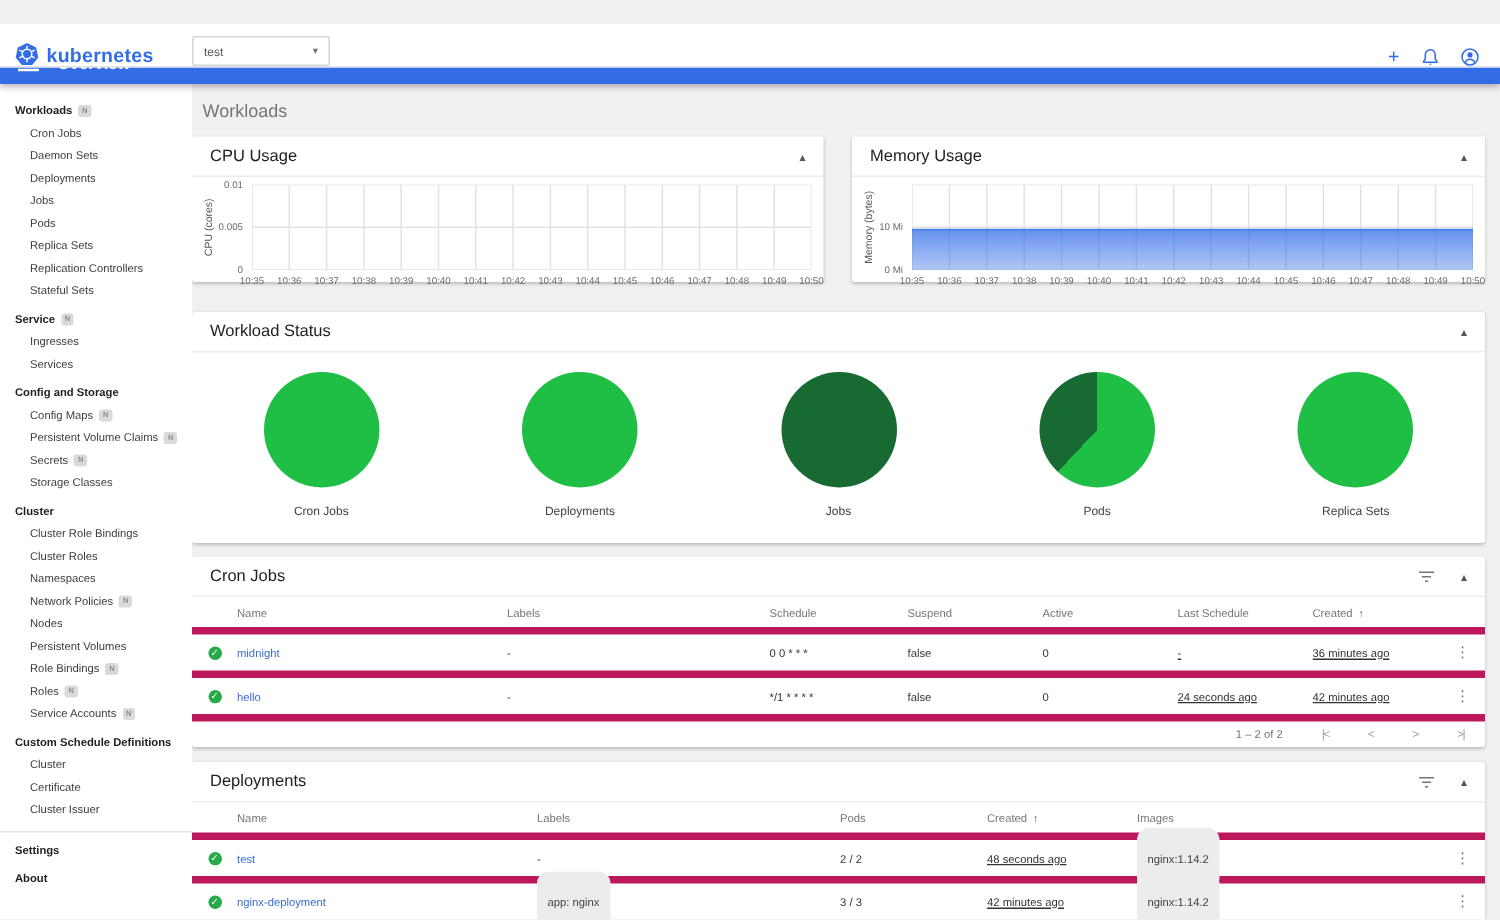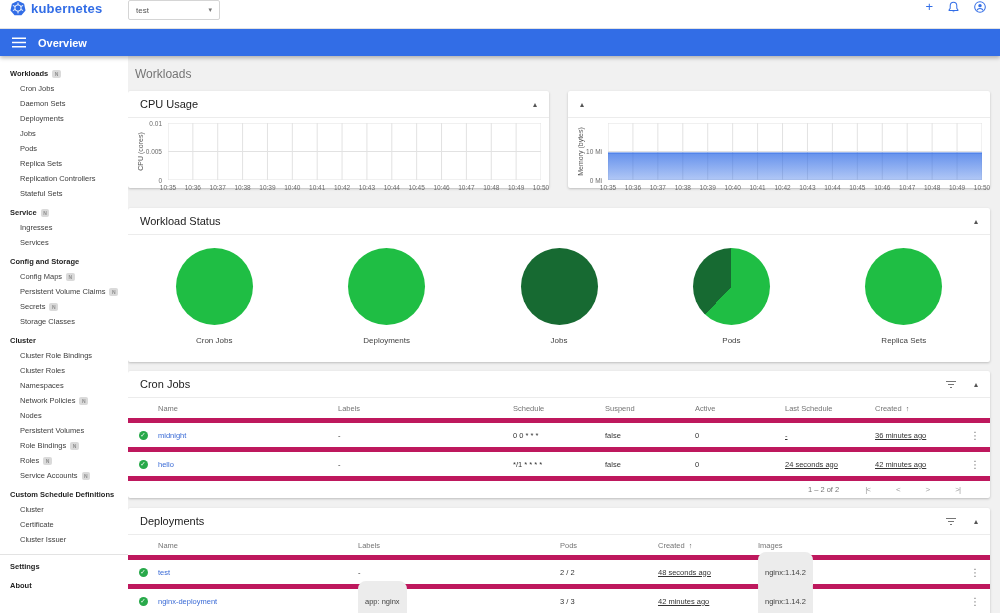--- a/index.html
+++ b/index.html
@@ -1,21 +1,21 @@
 <!DOCTYPE html>
 <html><head>
 <meta charset="utf-8">
 <style>
   html,body{margin:0;padding:0}
   body{width:1000px;height:613px;position:relative;overflow:hidden;background:#f1f1f1;
        font-family:"Liberation Sans",sans-serif;-webkit-font-smoothing:antialiased}
 
   
-  .topbar{position:absolute;top:0;left:0;width:1000px;height:29px;background:#fff;
-          border-bottom:1px solid #e2e2e2;display:flex;align-items:flex-start;z-index:5;box-sizing:border-box}
+  .topbar{position:absolute;top:16px;left:0;width:1000px;height:29px;background:#fff;
+          border-bottom:1px solid #e2e2e2;display:flex;align-items:flex-end;z-index:5;box-sizing:border-box}
   .brand{display:flex;align-items:center;gap:5px;margin-left:10px;width:110px}
   .brand-text{color:#326de6;font-weight:bold;font-size:13px;letter-spacing:.2px}
   .ns-select{width:76px;height:18px;border:1px solid #d5d5d5;border-radius:2px;display:flex;align-items:center;
              justify-content:space-between;padding:0 7px;font-size:8px;color:#555;margin-left:8px;cursor:pointer;background:#fff}
   .ns-caret{font-size:7px;color:#757575}
   .searchbar{margin-left:14px;width:340px;height:21px;background:#e9e9e9;border-radius:2px;display:flex;
              align-items:center;padding:0 10px;gap:20px;box-sizing:border-box}
   .searchbar input{border:none;background:transparent;font-size:9px;color:#333;outline:none;flex:1;font-family:inherit}
   .searchbar input::placeholder{color:#757575}
   .top-actions{margin-left:auto;margin-right:14px;display:flex;align-items:center;gap:15px;color:#326de6}
@@ -80,21 +80,21 @@
   .drow{height:24px}
   .cell{padding-right:6px;white-space:nowrap;overflow:hidden}
   .icon-cell{text-align:center;padding-right:0}
   .status-ok{display:inline-flex;width:9px;height:9px;border-radius:50%;background:#28a94a;color:#fff;
              font-size:6.5px;align-items:center;justify-content:center;line-height:1}
   .link{color:#3a6bd6;cursor:pointer}
   .underline{text-decoration:underline}
   .chip{display:inline-block;background:#ececec;border-radius:8px;padding:16px 7px;color:#424242}
   .kebab{color:#757575;font-size:10px;text-align:center;cursor:pointer}
   .tfoot{height:17px;display:flex;align-items:center;justify-content:flex-end;font-size:7.5px;
-         color:#757575;padding-right:30px}
+         color:#757575;padding-right:14px}
   .pg-range{margin-right:26px}
   .pgicons{display:flex;gap:26px;color:#9e9e9e;font-size:8px}
   .pgicons span{cursor:pointer;letter-spacing:-1px}
 </style>
 </head>
 <body>
 
 <header class="topbar">
   <div class="brand">
     <svg width="16" height="16" viewBox="0 0 20 20">
@@ -292,20 +292,21 @@
             <span style="left: 73.3333%;">10:46</span>
             <span style="left: 80%;">10:47</span>
             <span style="left: 86.6667%;">10:48</span>
             <span style="left: 93.3333%;">10:49</span>
             <span style="left: 100%;">10:50</span>
           </div>
         </div>
     </section>
     <section class="card chart-card" id="memory-card">
       <div class="card-head">
+        <span class="card-title">Memory Usage</span>
         <span class="card-icons">
             <span class="collapse">▴</span>
           </span>
       </div>
       <div class="chart-body">
           <div class="ylab">Memory (bytes)</div>
           <div class="ytick" style="top: 58.5px;">0 Mi</div>
           <div class="ytick" style="top: 30px;">10 Mi</div>
           <div class="plot">
             <svg viewBox="0 0 100 57" preserveAspectRatio="none">

